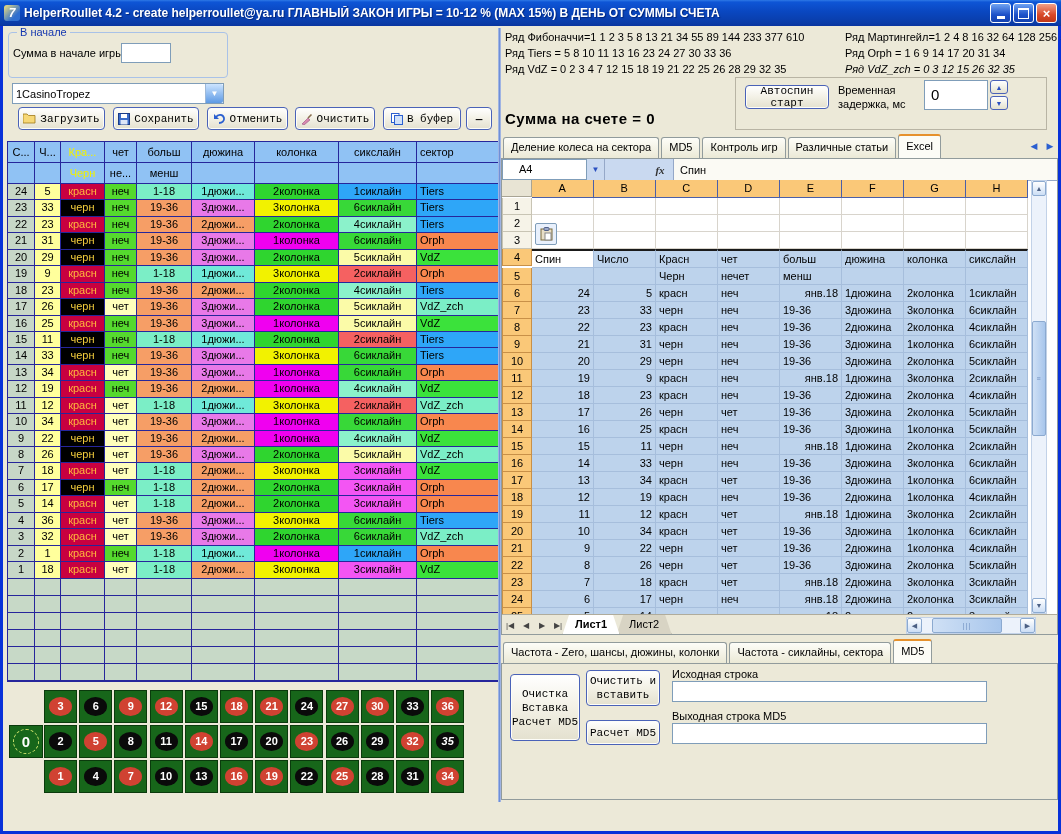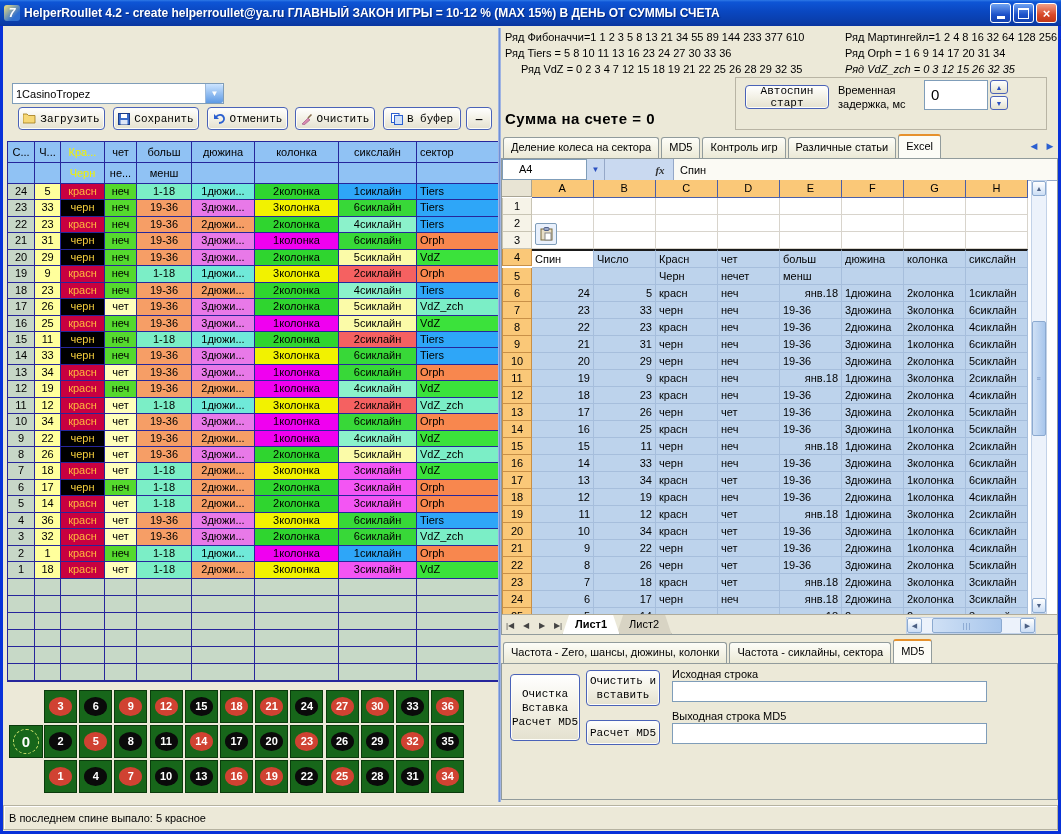--- a/index.html
+++ b/index.html
@@ -128,20 +128,25 @@
     </div>
 </div>
 <div class="abs" id="frame-l"></div>
 <div class="abs" id="frame-r"></div>
 <div class="abs" id="frame-b"></div>
 
 <div class="abs" id="client">
 
   <div class="abs" id="left-panel">
 
+    <div class="abs gbox" style="left:5px;top:4px;width:218px;height:44px;">
+      <span class="glabel">В начале</span>
+      <span class="txt" style="left:4px;top:14px;">Сумма в начале игры</span>
+      <input class="tinput" style="left: 112px; top: 10px; width: 50px; height: 20px;" value="">
+    </div>
 
 
     <div class="combo" style="left:9px;top:55px;width:212px;height:21px;">
       <span class="cv">1CasinoTropez</span>
       <span class="carr">▼</span>
     </div>
 
     <div class="xpbtn" style="left:15px;top:79px;width:87px;height:23px;">
       <svg class="ic" width="13" height="11" viewBox="0 0 13 11">
           <path d="M0 1h4l1.5 1.5H12V10H0z" fill="#F7D876" stroke="#A07818" stroke-width="0.8"></path>
@@ -603,21 +608,21 @@
         <div class="rcell" style="left: 318.6px; top: 37px;">
           <span class="rnum" style="background: rgb(10, 10, 10);">26</span>
         </div>
         <div class="rcell" style="left: 353.8px; top: 37px;">
           <span class="rnum" style="background: rgb(10, 10, 10);">29</span>
         </div>
         <div class="rcell" style="left: 389px; top: 37px;">
           <span class="rnum" style="background: rgb(208, 66, 50);">32</span>
         </div>
         <div class="rcell" style="left: 424.2px; top: 37px;">
-          <span class="rnum" style="background: rgb(10, 10, 10);">35</span>
+          <span class="rnum" style="background: rgb(10, 10, 10); font-style: italic;">35</span>
         </div>
         <div class="rcell" style="left: 37px; top: 72px;">
           <span class="rnum" style="background: rgb(208, 66, 50);">1</span>
         </div>
         <div class="rcell" style="left: 72.2px; top: 72px;">
           <span class="rnum" style="background: rgb(10, 10, 10);">4</span>
         </div>
         <div class="rcell" style="left: 107.4px; top: 72px;">
           <span class="rnum" style="background: rgb(208, 66, 50);">7</span>
         </div>
@@ -650,21 +655,21 @@
         </div>
       </div>
   </div>
 
   <div class="abs" id="divider"></div>
 
   <div class="abs" id="right-panel">
 
     <div class="series-line" style="left:4px;top:3px;">Ряд Фибоначчи=1 1 2 3 5 8 13 21  34 55 89 144 233 377 610</div>
     <div class="series-line" style="left:4px;top:19px;text-align:right;">Ряд Tiers = 5 8 10 11 13 16 23 24 27 30 33 36</div>
-    <div class="series-line" style="left:20px;top:35px;">Ряд VdZ = 0 2 3 4 7 12 15 18 19 21 22 25 26 28 29 32 35</div>
+    <div class="series-line" style="left:4px;top:35px;">Ряд VdZ = 0 2 3 4 7 12 15 18 19 21 22 25 26 28 29 32 35</div>
     <div class="series-line" style="left:344px;top:3px;">Ряд Мартингейл=1 2 4 8 16 32 64 128 256 512</div>
     <div class="series-line" style="left:344px;top:19px;">Ряд Orph = 1 6 9 14 17 20 31 34</div>
     <div class="series-line" style="left:344px;top:35px;font-style:italic;">Ряд VdZ_zch = 0 3 12 15 26 32 35</div>
 
     <div class="abs" style="left:234px;top:49px;width:310px;height:51px;border:1px solid #B8B4A4;">
       <div class="xpbtn" style="left:9px;top:7px;width:84px;height:24px;">
         <span>Автоспин старт</span>
       </div>
       <span class="txt" style="left:102px;top:6px;">Временная</span>
       <span class="txt" style="left:102px;top:20px;">задержка, мс</span>
@@ -1047,16 +1052,13 @@
       <div class="xpbtn" style="left:84px;top:56px;width:74px;height:25px;">
         <span>Расчет MD5</span>
       </div>
       <span class="txt" style="left:170px;top:4px;">Исходная строка</span>
       <input class="tinput" style="left: 170px; top: 17px; width: 315px; height: 21px;" value="">
       <span class="txt" style="left:170px;top:46px;">Выходная строка MD5</span>
       <input class="tinput" style="left: 170px; top: 59px; width: 315px; height: 21px;" value="">
     </div>
   </div>
 
-  <div class="abs" id="statusbar">
-    <span>В последнем спине выпало: 5 красное</span>
-  </div>
 </div>
 
 </body></html>

